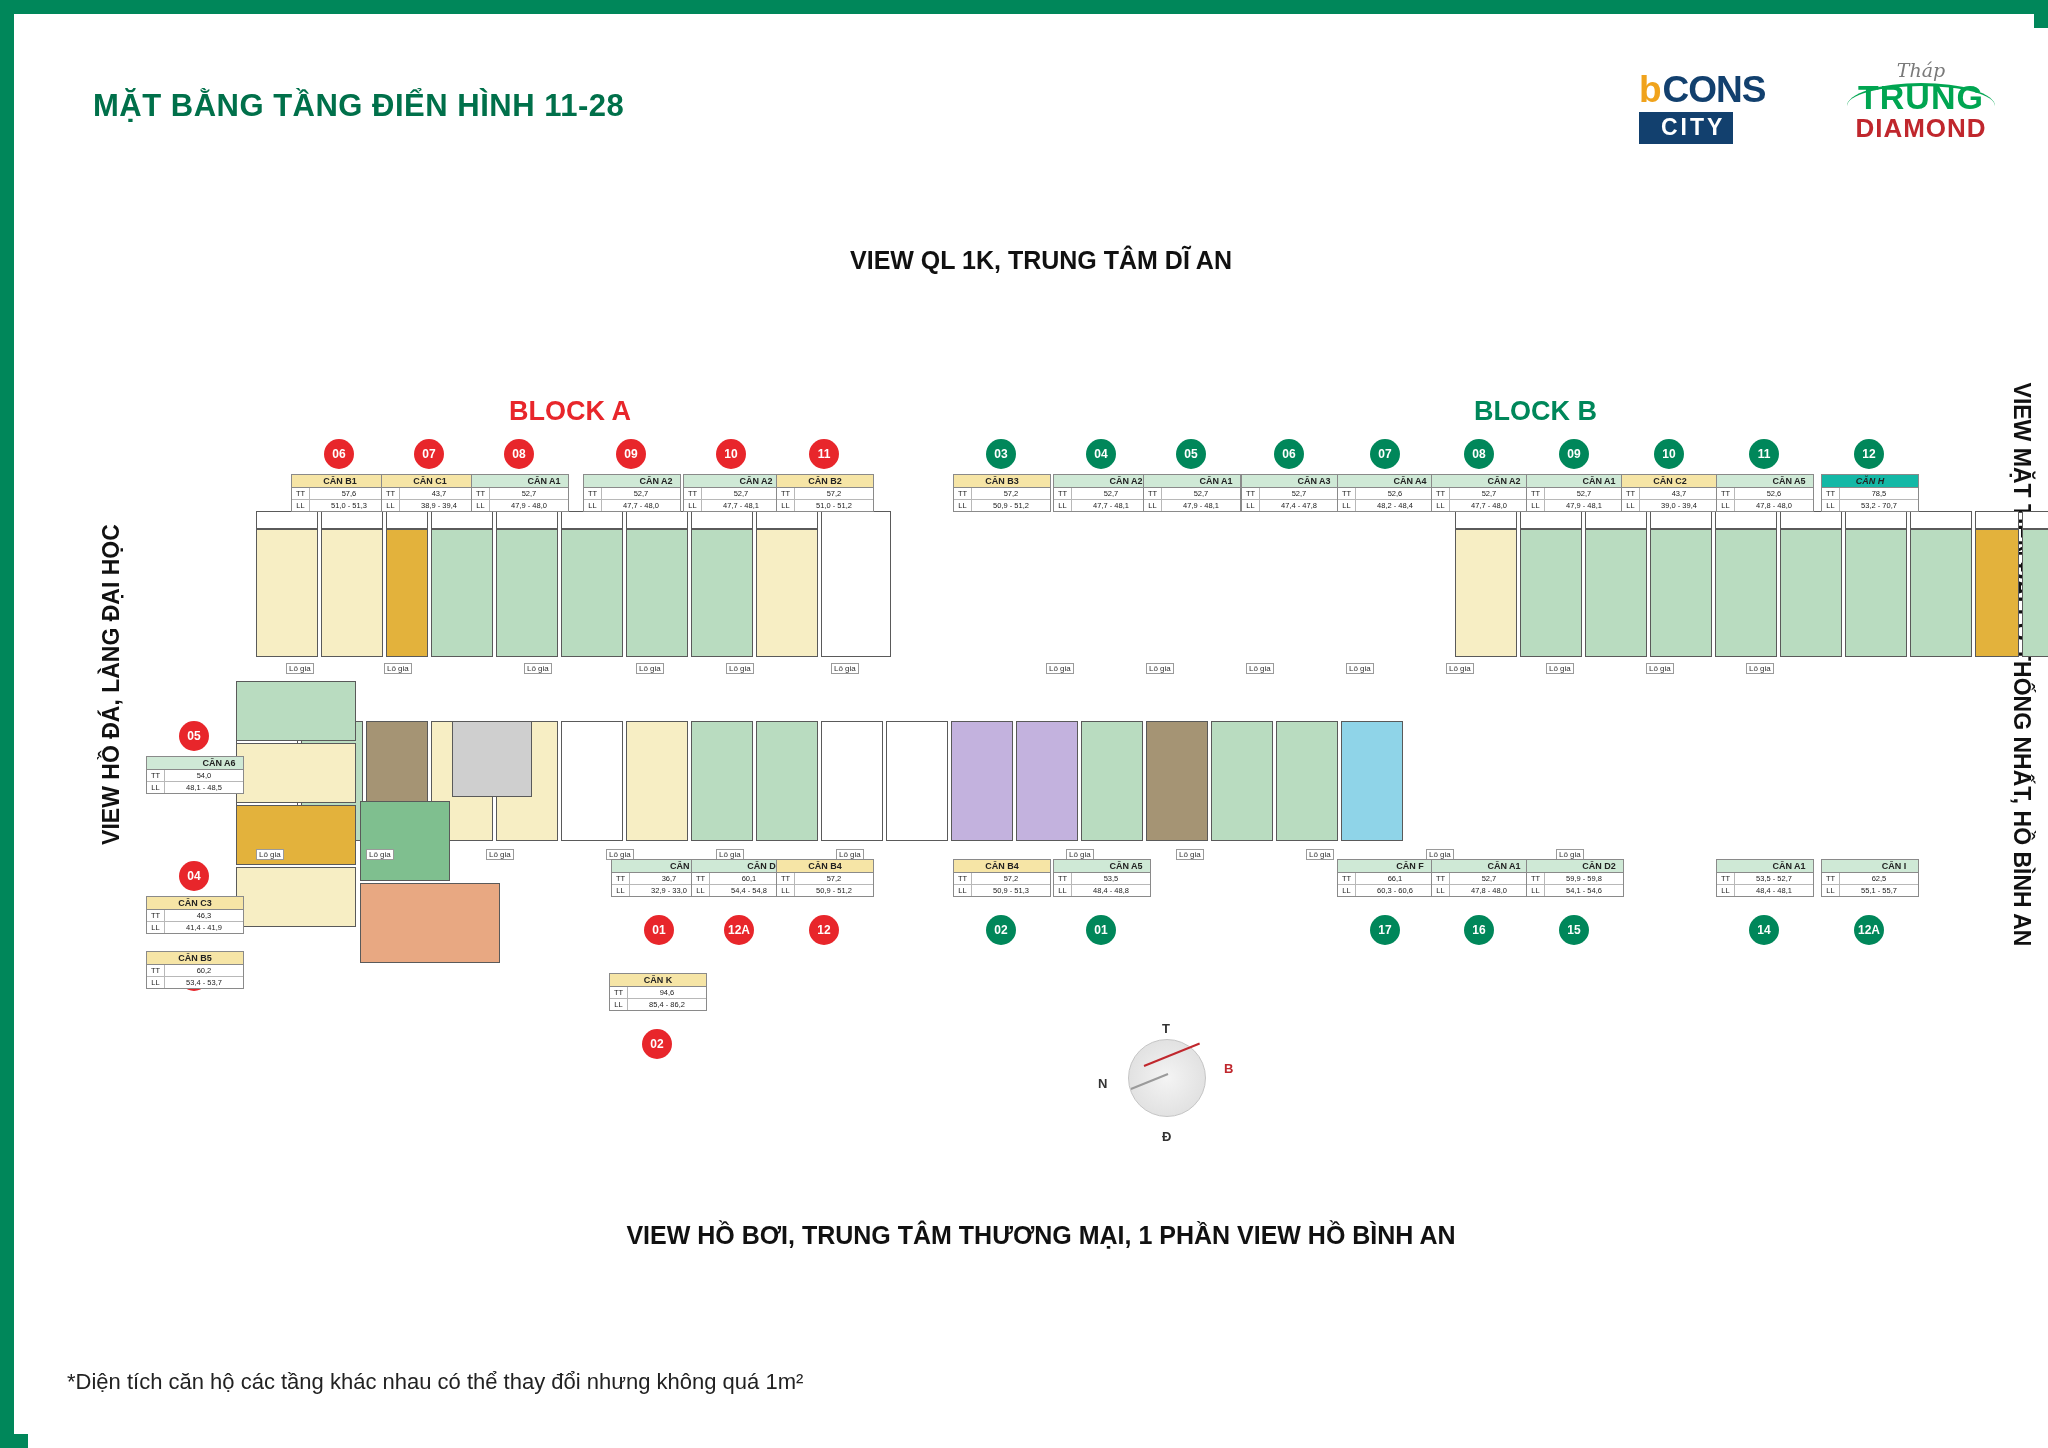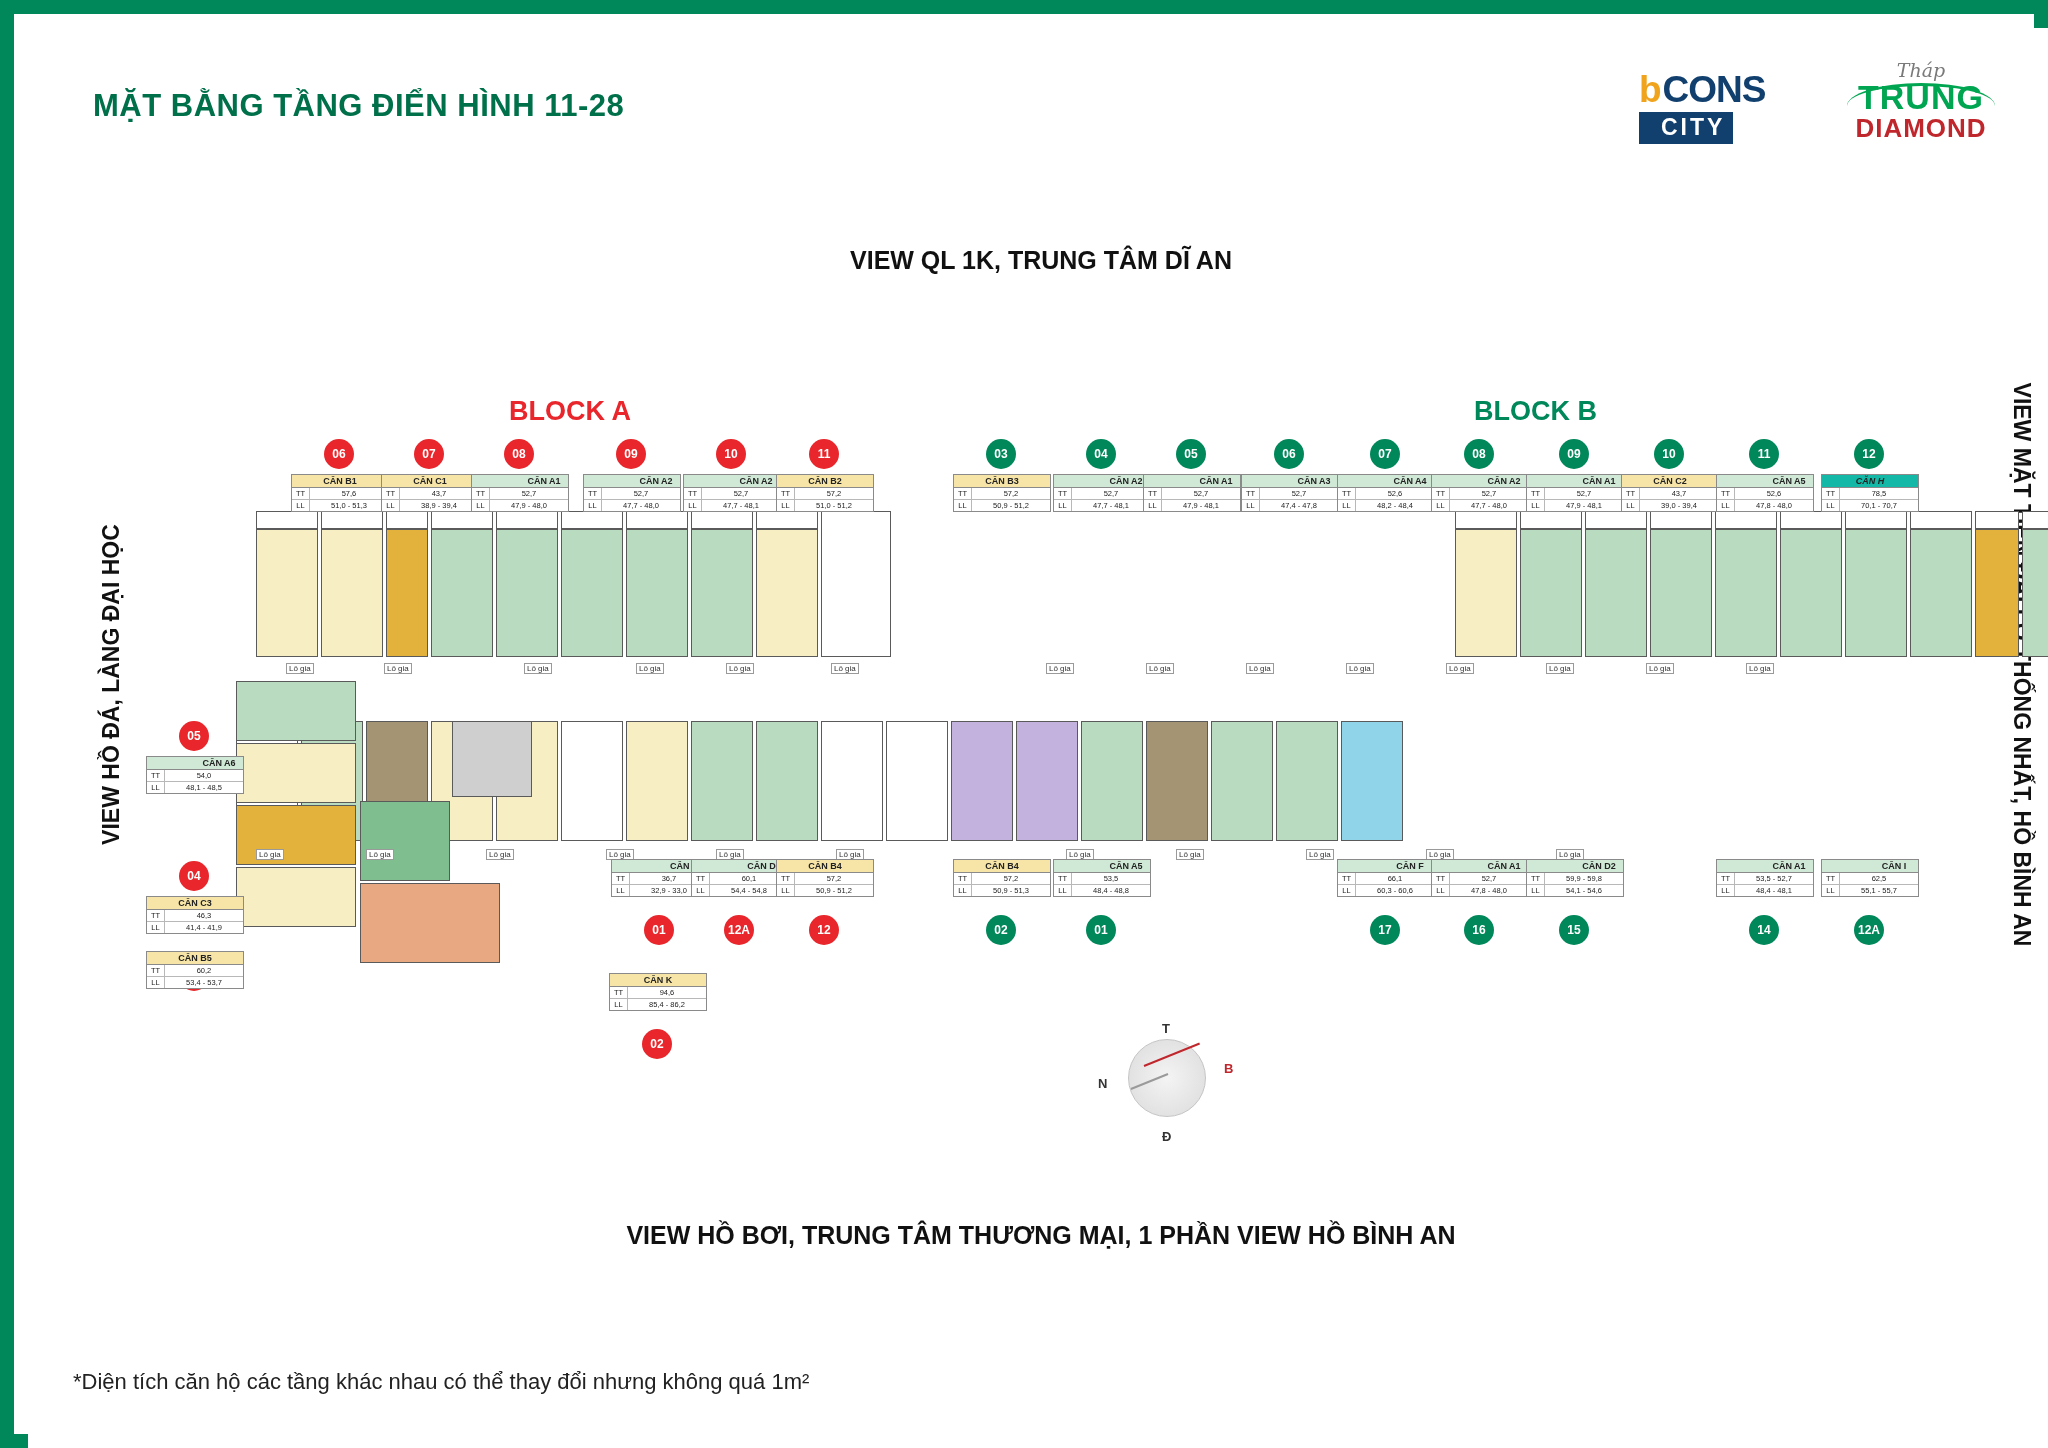--- a/index.html
+++ b/index.html
@@ -128,21 +128,21 @@
     position:absolute;left:32px;top:52px;width:40px;height:2px;background:#9a9a9a;
     transform:rotate(-22deg);transform-origin:right center;
   }
   #compass .lab{position:absolute;font-size:13px;font-weight:bold;color:#333;}
   #compass .lab.t{left:66px;top:0;}
   #compass .lab.d{left:66px;top:108px;}
   #compass .lab.n{left:2px;top:55px;}
   #compass .lab.b{left:128px;top:40px;color:#c0272d;}
   
   #note{
-    position:absolute;left:42px;top:1338px;font-size:22px;color:#222;white-space:nowrap;
+    position:absolute;left:36px;top:1338px;font-size:22px;color:#222;white-space:nowrap;
   }
   #specs{position:absolute;left:1240px;top:1305px;font-size:21px;color:#222;line-height:1.55;}
 </style>
 </head>
 <body>
 
 <div id="frame">
   <div id="sheet">
 
     <div id="page-title">MẶT BẰNG TẦNG ĐIỂN HÌNH 11-28</div>
@@ -459,21 +459,21 @@
       </div>
       <div class="pin green" style="left: 1823px; top: 408px;">12</div>
       <div class="unit-box pink" style="left: 1790px; top: 443px;">
         <div class="ub-name">CĂN H</div>
         <div class="ub-row">
           <div class="ub-k">TT</div>
           <div class="ub-v">78,5</div>
         </div>
         <div class="ub-row">
           <div class="ub-k">LL</div>
-          <div class="ub-v">70,1 - 70,7</div>
+          <div class="ub-v">53,2 - 70,7</div>
         </div>
       </div>
       <div class="pin red" style="left: 148px; top: 690px;">05</div>
       <div class="unit-box green" style="left: 115px; top: 725px;">
         <div class="ub-name">CĂN A6</div>
         <div class="ub-row">
           <div class="ub-k">TT</div>
           <div class="ub-v">54,0</div>
         </div>
         <div class="ub-row">

